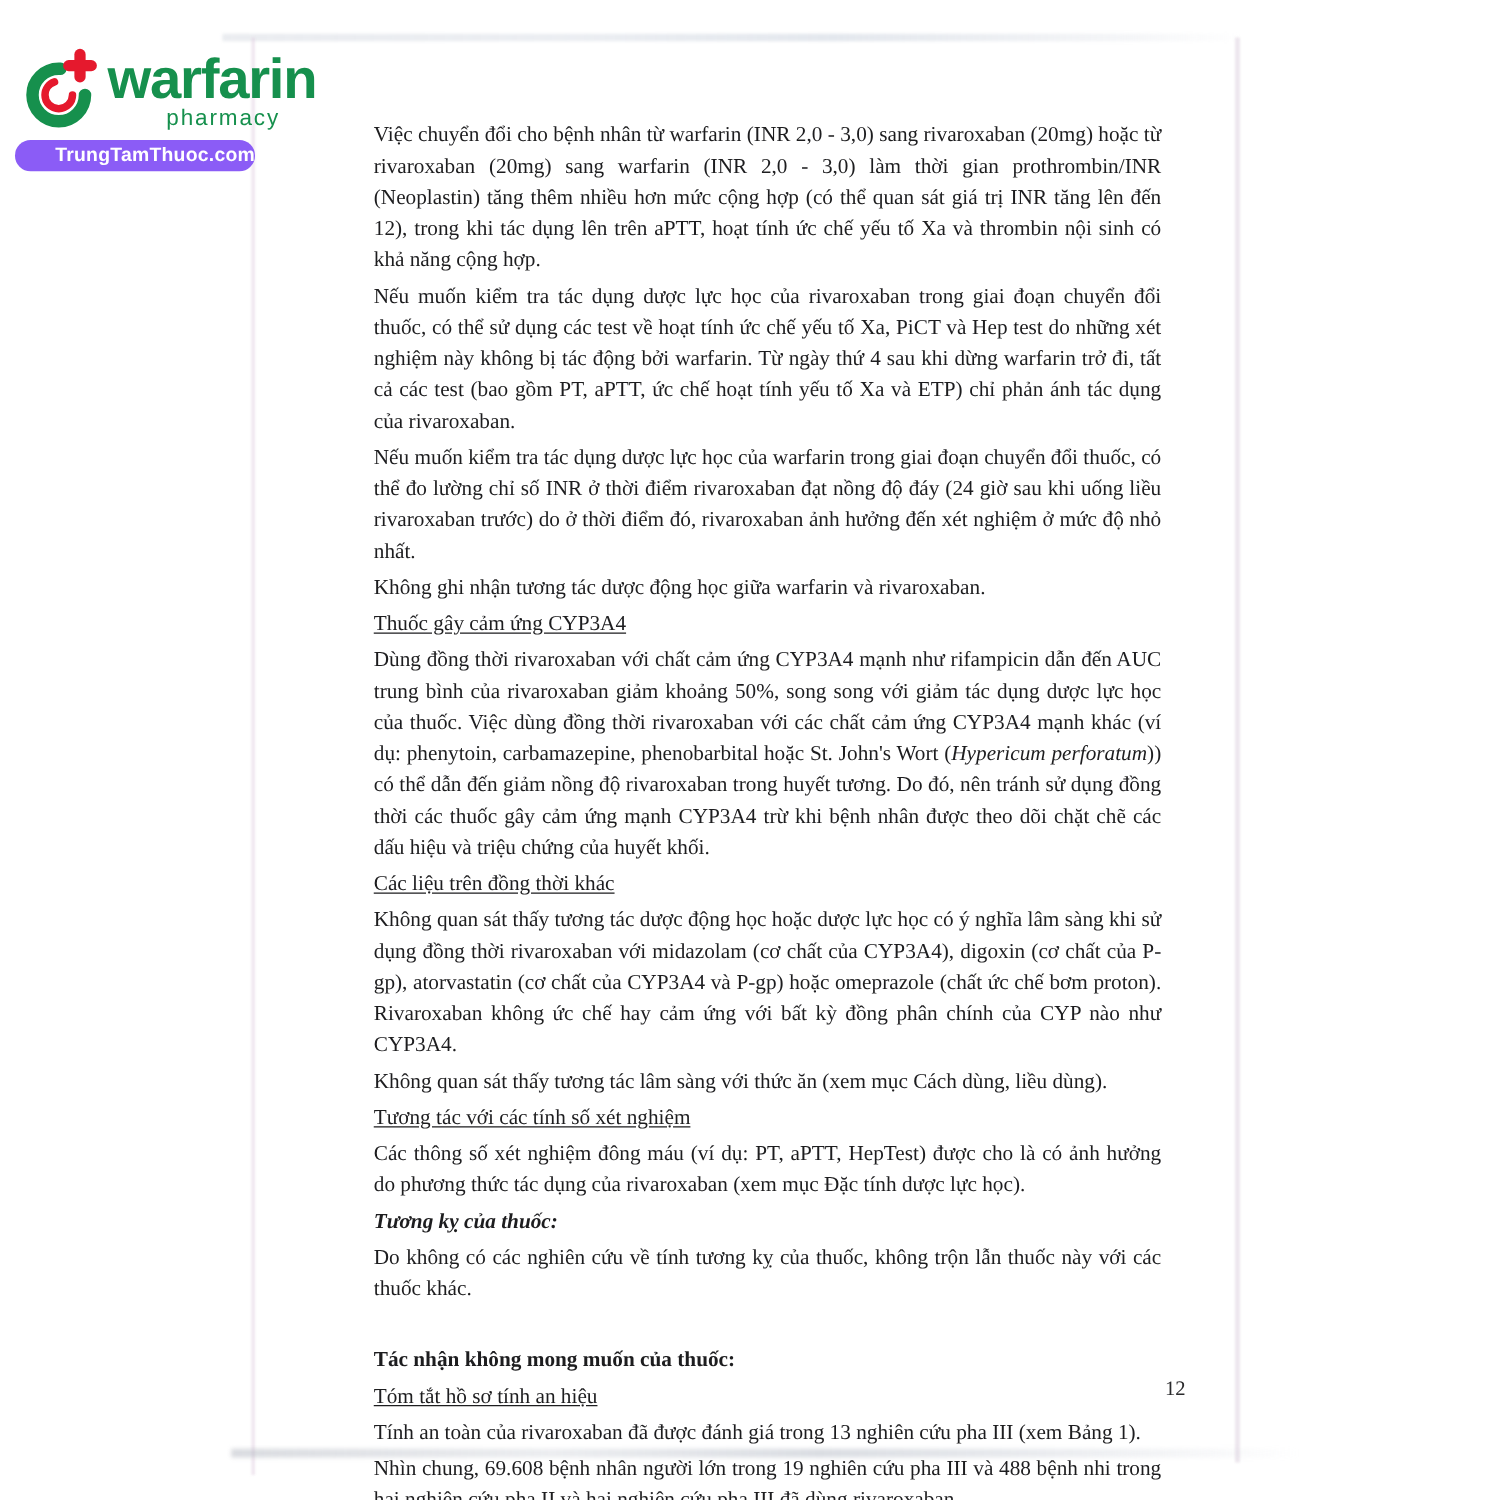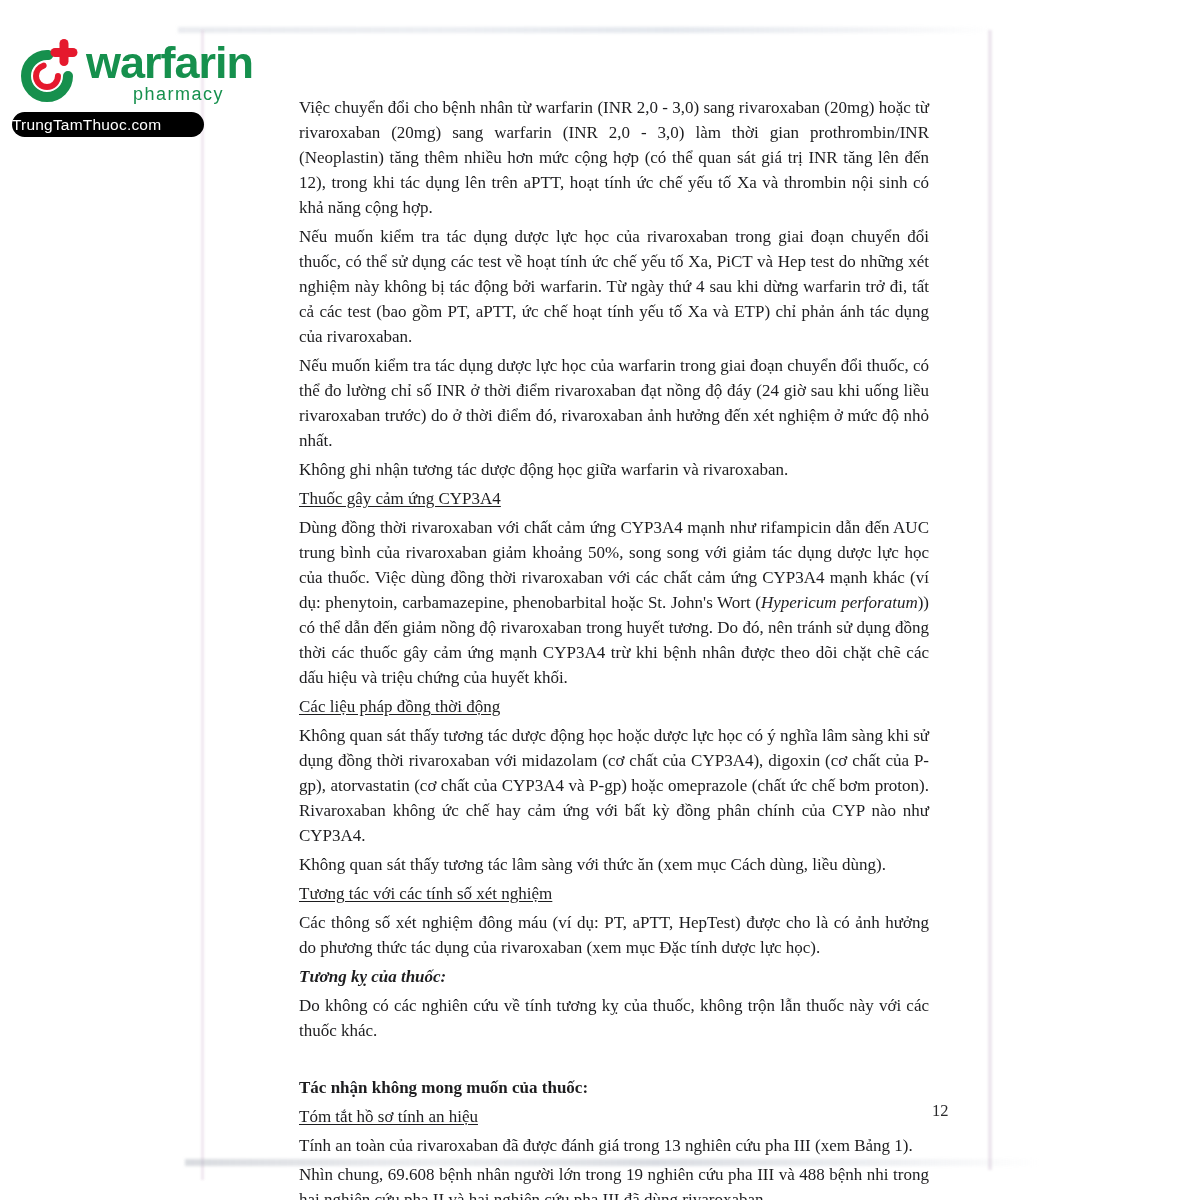--- a/index.html
+++ b/index.html
@@ -47,24 +47,24 @@
     font-weight:bold;font-size:45px;line-height:46px;
     letter-spacing:-1px;color:#16904d;
   }
   .logo .tagline{
     position:absolute;left:80px;top:54px;
     font-family:"Liberation Sans","DejaVu Sans",sans-serif;
     font-weight:400;font-size:18px;letter-spacing:1.5px;color:#16904d;margin-left:43px;
   }
   .logo .badge{
     position:absolute;left:2px;top:82px;width:192px;height:25px;
-    background:#000000;border-radius:13px;
+    background:#8b5cf6;border-radius:13px;
     font-family:"Liberation Sans","DejaVu Sans",sans-serif;
-    font-weight:normal;font-size:15.5px;line-height:25px;
-    color:#ffffff;text-align:left;letter-spacing:0.2px;
+    font-weight:bold;font-size:15.5px;line-height:25px;
+    color:#ffffff;text-align:right;letter-spacing:0.2px;
   }
 
   
   .doc{
     position:absolute;left:295px;top:91px;width:638px;
     font-size:17px;line-height:25px;color:#1d1d1f;
   }
   .doc p{margin:4px;text-align:justify;}
   .doc .h-underline{text-decoration:underline;text-underline-offset:2px;}
   .doc .h-bold{font-weight:bold;text-align:left;}
@@ -104,21 +104,21 @@
     <div class="badge">TrungTamThuoc.com</div>
   </div>
 
   <div class="doc">
       <p class="p">Việc chuyển đổi cho bệnh nhân từ warfarin (INR 2,0 - 3,0) sang rivaroxaban (20mg) hoặc từ rivaroxaban (20mg) sang warfarin (INR 2,0 - 3,0) làm thời gian prothrombin/INR (Neoplastin) tăng thêm nhiều hơn mức cộng hợp (có thể quan sát giá trị INR tăng lên đến 12), trong khi tác dụng lên trên aPTT, hoạt tính ức chế yếu tố Xa và thrombin nội sinh có khả năng cộng hợp.</p>
       <p class="p">Nếu muốn kiểm tra tác dụng dược lực học của rivaroxaban trong giai đoạn chuyển đổi thuốc, có thể sử dụng các test về hoạt tính ức chế yếu tố Xa, PiCT và Hep test do những xét nghiệm này không bị tác động bởi warfarin. Từ ngày thứ 4 sau khi dừng warfarin trở đi, tất cả các test (bao gồm PT, aPTT, ức chế hoạt tính yếu tố Xa và ETP) chỉ phản ánh tác dụng của rivaroxaban.</p>
       <p class="p">Nếu muốn kiểm tra tác dụng dược lực học của warfarin trong giai đoạn chuyển đổi thuốc, có thể đo lường chỉ số INR ở thời điểm rivaroxaban đạt nồng độ đáy (24 giờ sau khi uống liều rivaroxaban trước) do ở thời điểm đó, rivaroxaban ảnh hưởng đến xét nghiệm ở mức độ nhỏ nhất.</p>
       <p class="p">Không ghi nhận tương tác dược động học giữa warfarin và rivaroxaban.</p>
       <p class="h-underline">Thuốc gây cảm ứng CYP3A4</p>
       <p class="p"><span>Dùng đồng thời rivaroxaban với chất cảm ứng CYP3A4 mạnh như rifampicin dẫn đến AUC trung bình của rivaroxaban giảm khoảng 50%, song song với giảm tác dụng dược lực học của thuốc. Việc dùng đồng thời rivaroxaban với các chất cảm ứng CYP3A4 mạnh khác (ví dụ: phenytoin, carbamazepine, phenobarbital hoặc St. John's Wort (</span><span class="em">Hypericum perforatum</span><span>)) có thể dẫn đến giảm nồng độ rivaroxaban trong huyết tương. Do đó, nên tránh sử dụng đồng thời các thuốc gây cảm ứng mạnh CYP3A4 trừ khi bệnh nhân được theo dõi chặt chẽ các dấu hiệu và triệu chứng của huyết khối.</span></p>
-      <p class="h-underline">Các liệu pháp đồng thời động</p>
+      <p class="h-underline">Các liệu trên đồng thời khác</p>
       <p class="p">Không quan sát thấy tương tác dược động học hoặc dược lực học có ý nghĩa lâm sàng khi sử dụng đồng thời rivaroxaban với midazolam (cơ chất của CYP3A4), digoxin (cơ chất của P-gp), atorvastatin (cơ chất của CYP3A4 và P-gp) hoặc omeprazole (chất ức chế bơm proton). Rivaroxaban không ức chế hay cảm ứng với bất kỳ đồng phân chính của CYP nào như CYP3A4.</p>
       <p class="p">Không quan sát thấy tương tác lâm sàng với thức ăn (xem mục Cách dùng, liều dùng).</p>
       <p class="h-underline">Tương tác với các tính số xét nghiệm</p>
       <p class="p">Các thông số xét nghiệm đông máu (ví dụ: PT, aPTT, HepTest) được cho là có ảnh hưởng do phương thức tác dụng của rivaroxaban (xem mục Đặc tính dược lực học).</p>
       <p class="h-bolditalic">Tương kỵ của thuốc:</p>
       <p class="p">Do không có các nghiên cứu về tính tương kỵ của thuốc, không trộn lẫn thuốc này với các thuốc khác.</p>
       <div class="spacer"></div>
       <p class="h-bold">Tác nhận không mong muốn của thuốc:</p>
       <p class="h-underline">Tóm tắt hồ sơ tính an hiệu</p>
       <p class="p">Tính an toàn của rivaroxaban đã được đánh giá trong 13 nghiên cứu pha III (xem Bảng 1).</p>

